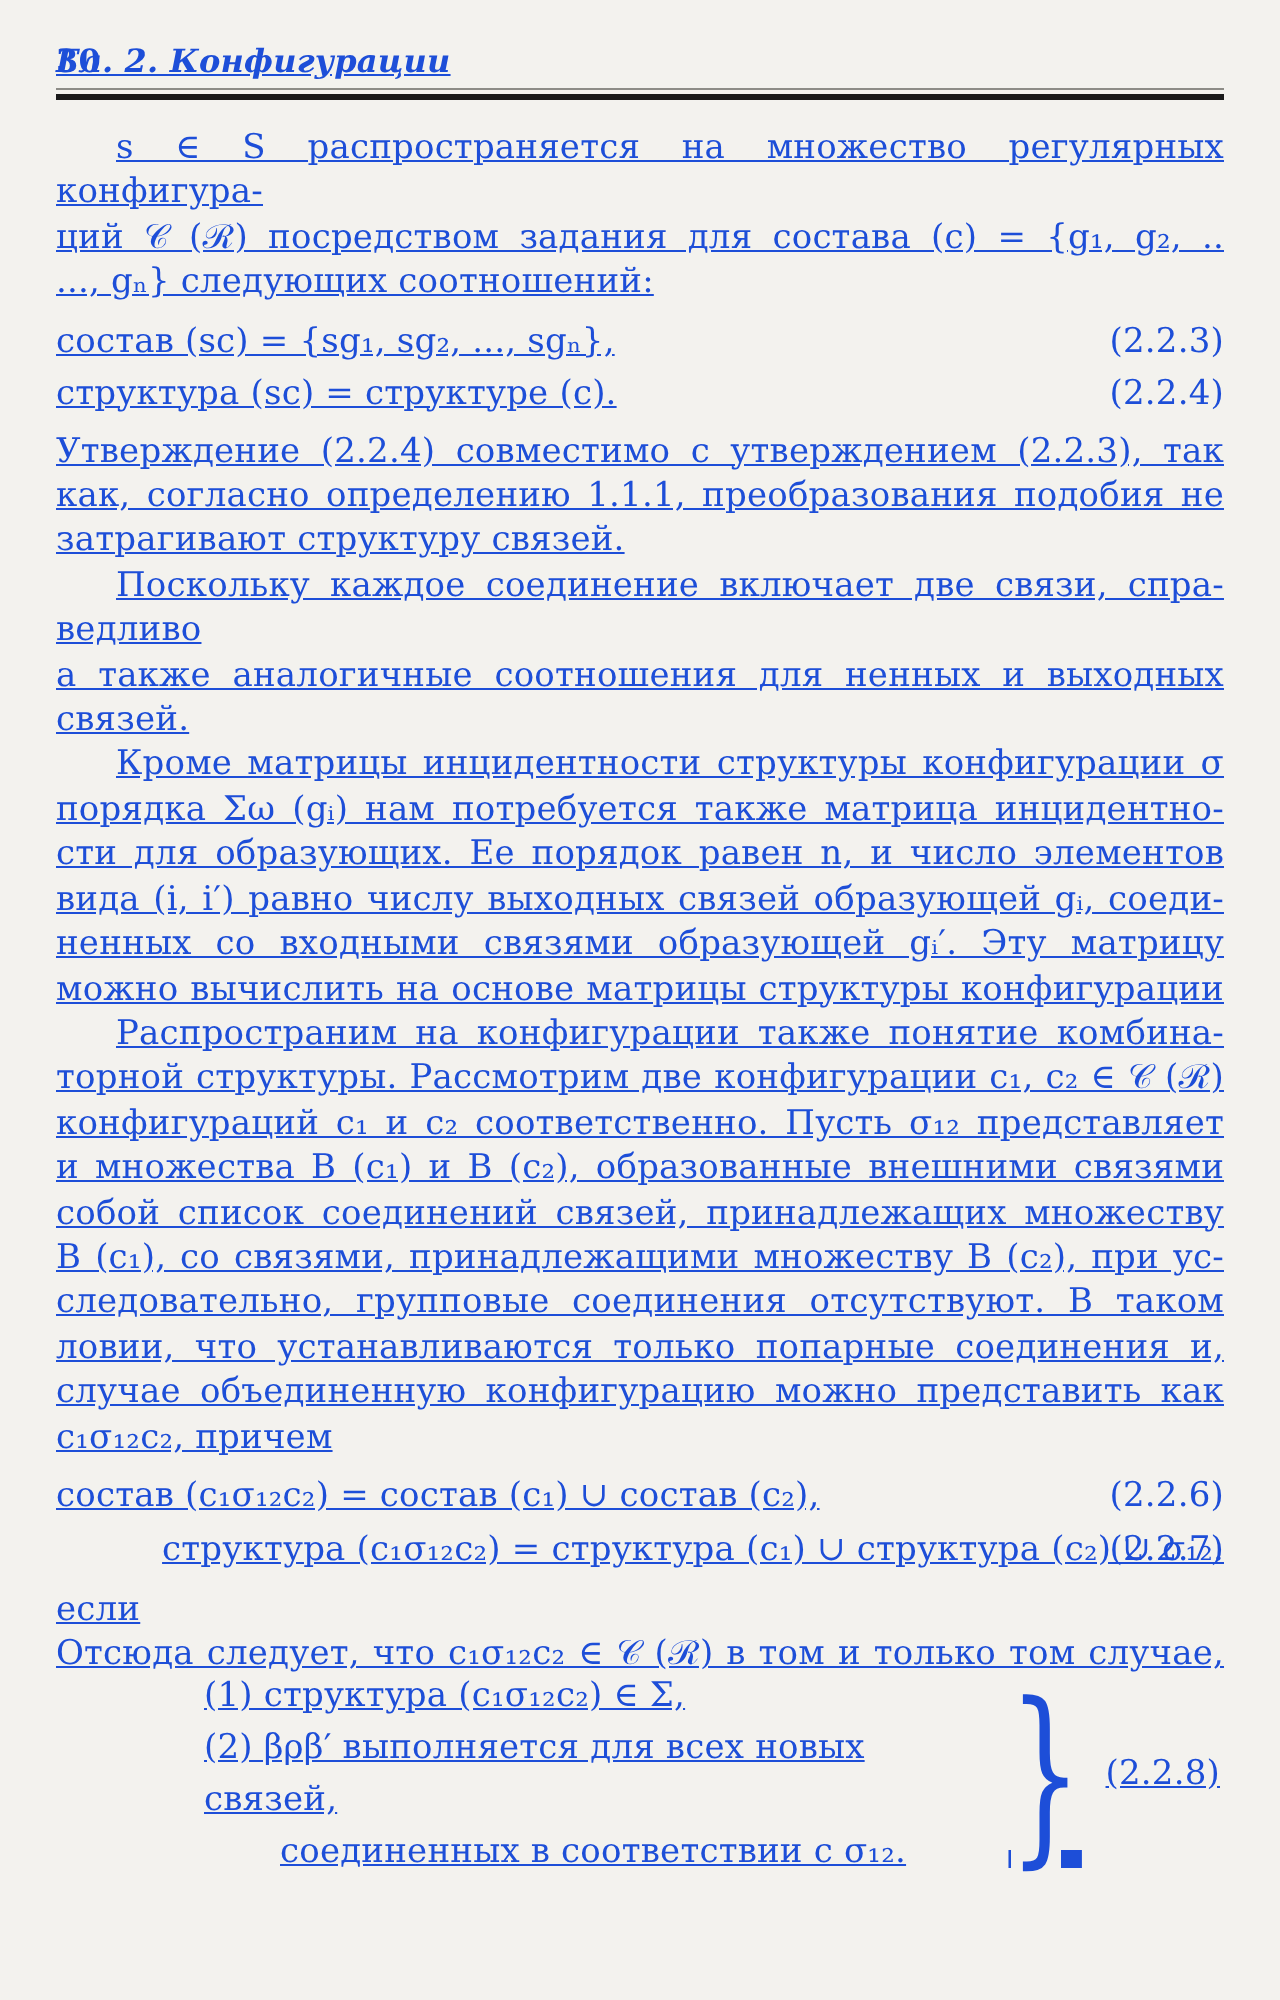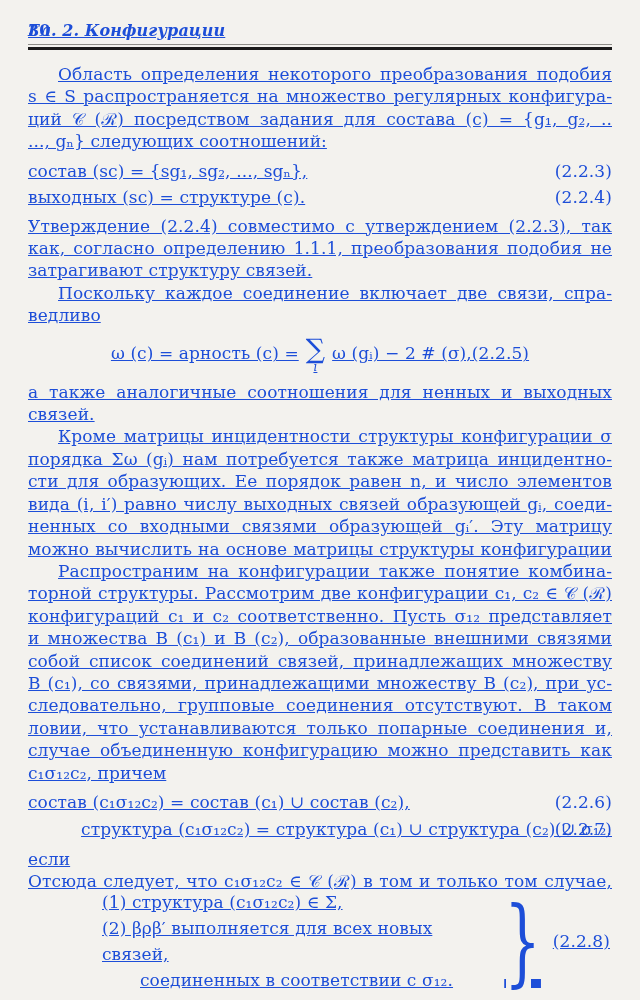--- a/index.html
+++ b/index.html
@@ -82,59 +82,47 @@
 
   <div class="page-header">
     <span class="page-number">30</span>
     <div class="chapter-title">Гл. 2. Конфигурации</div>
   </div>
   <div class="header-rule"></div>
 
   <div class="page-body">
 
     <div class="para indent">
-        <div class="tline">Область определения некоторого преобразования подобия</div>
         <div class="tline">s ∈ S распространяется на множество регулярных конфигура-</div>
         <div class="tline">ций 𝒞 (ℛ) посредством задания для состава (c) = {g₁, g₂, ..</div>
         <div class="tline tlast">..., gₙ} следующих соотношений:</div>
       </div>
 
     <div class="eqgroup">
       <div class="eqrow">
         <span class="eqbody">состав (sc) = {sg₁, sg₂, ..., sgₙ},</span>
         <span class="eqnum">(2.2.3)</span>
       </div>
       <div class="eqrow">
-        <span class="eqbody">выходных (sc) = структуре (c).</span>
+        <span class="eqbody">структура (sc) = структуре (c).</span>
         <span class="eqnum">(2.2.4)</span>
       </div>
     </div>
 
     <div class="para">
         <div class="tline">Утверждение (2.2.4) совместимо с утверждением (2.2.3), так</div>
         <div class="tline">как, согласно определению 1.1.1, преобразования подобия не</div>
         <div class="tline tlast">затрагивают структуру связей.</div>
       </div>
 
     <div class="para indent">
         <div class="tline">Поскольку каждое соединение включает две связи, спра-</div>
         <div class="tline tlast">ведливо</div>
       </div>
 
-    <div class="eqrow-sum">
-      <span class="formula-flex">
-        <span>ω (c) = арность (c) =</span>
-        <span class="sigma-stack">
-          <span class="sigma-op">∑</span>
-          <span class="sigma-sub">i</span>
-        </span>
-        <span>ω (gᵢ) − 2 # (σ),</span>
-      </span>
-      <span class="eqnum">(2.2.5)</span>
-    </div>
 
     <div class="para">
         <div class="tline">а также аналогичные соотношения для ненных и выходных</div>
         <div class="tline tlast">связей.</div>
       </div>
 
     <div class="para indent">
         <div class="tline">Кроме матрицы инцидентности структуры конфигурации σ</div>
         <div class="tline">порядка Σω (gᵢ) нам потребуется также матрица инцидентно-</div>
         <div class="tline">сти для образующих. Ее порядок равен n, и число элементов</div>

